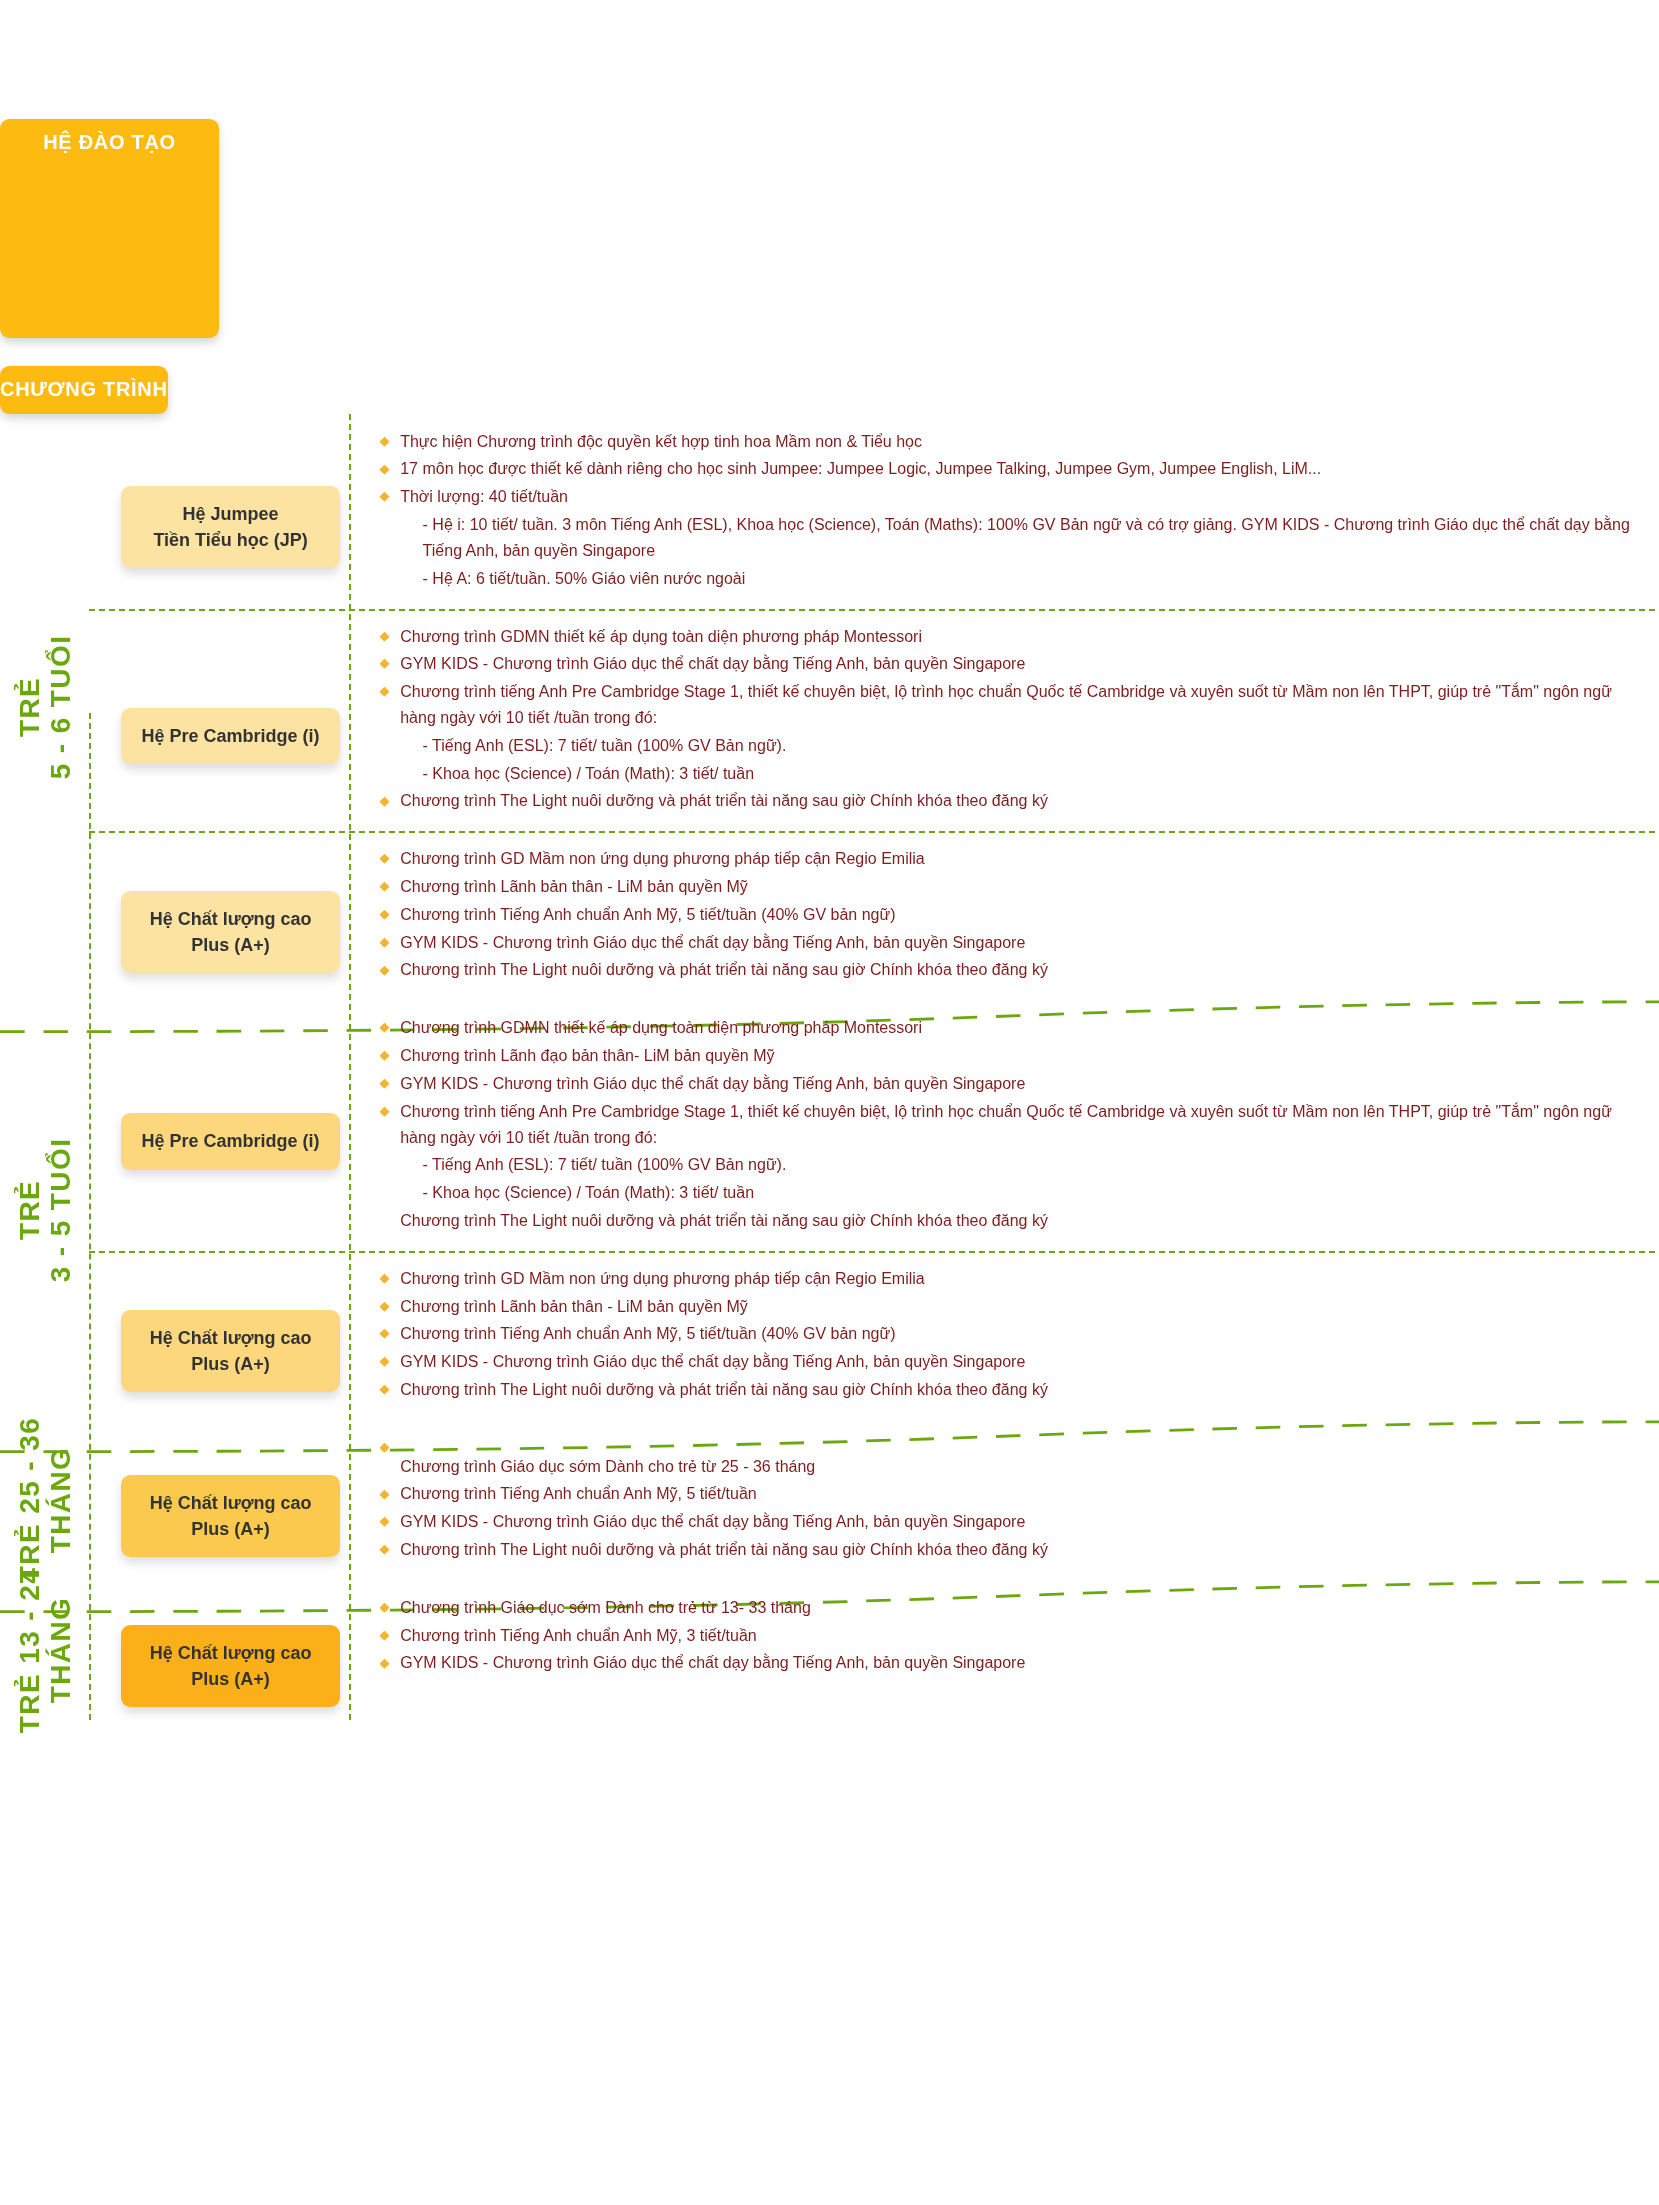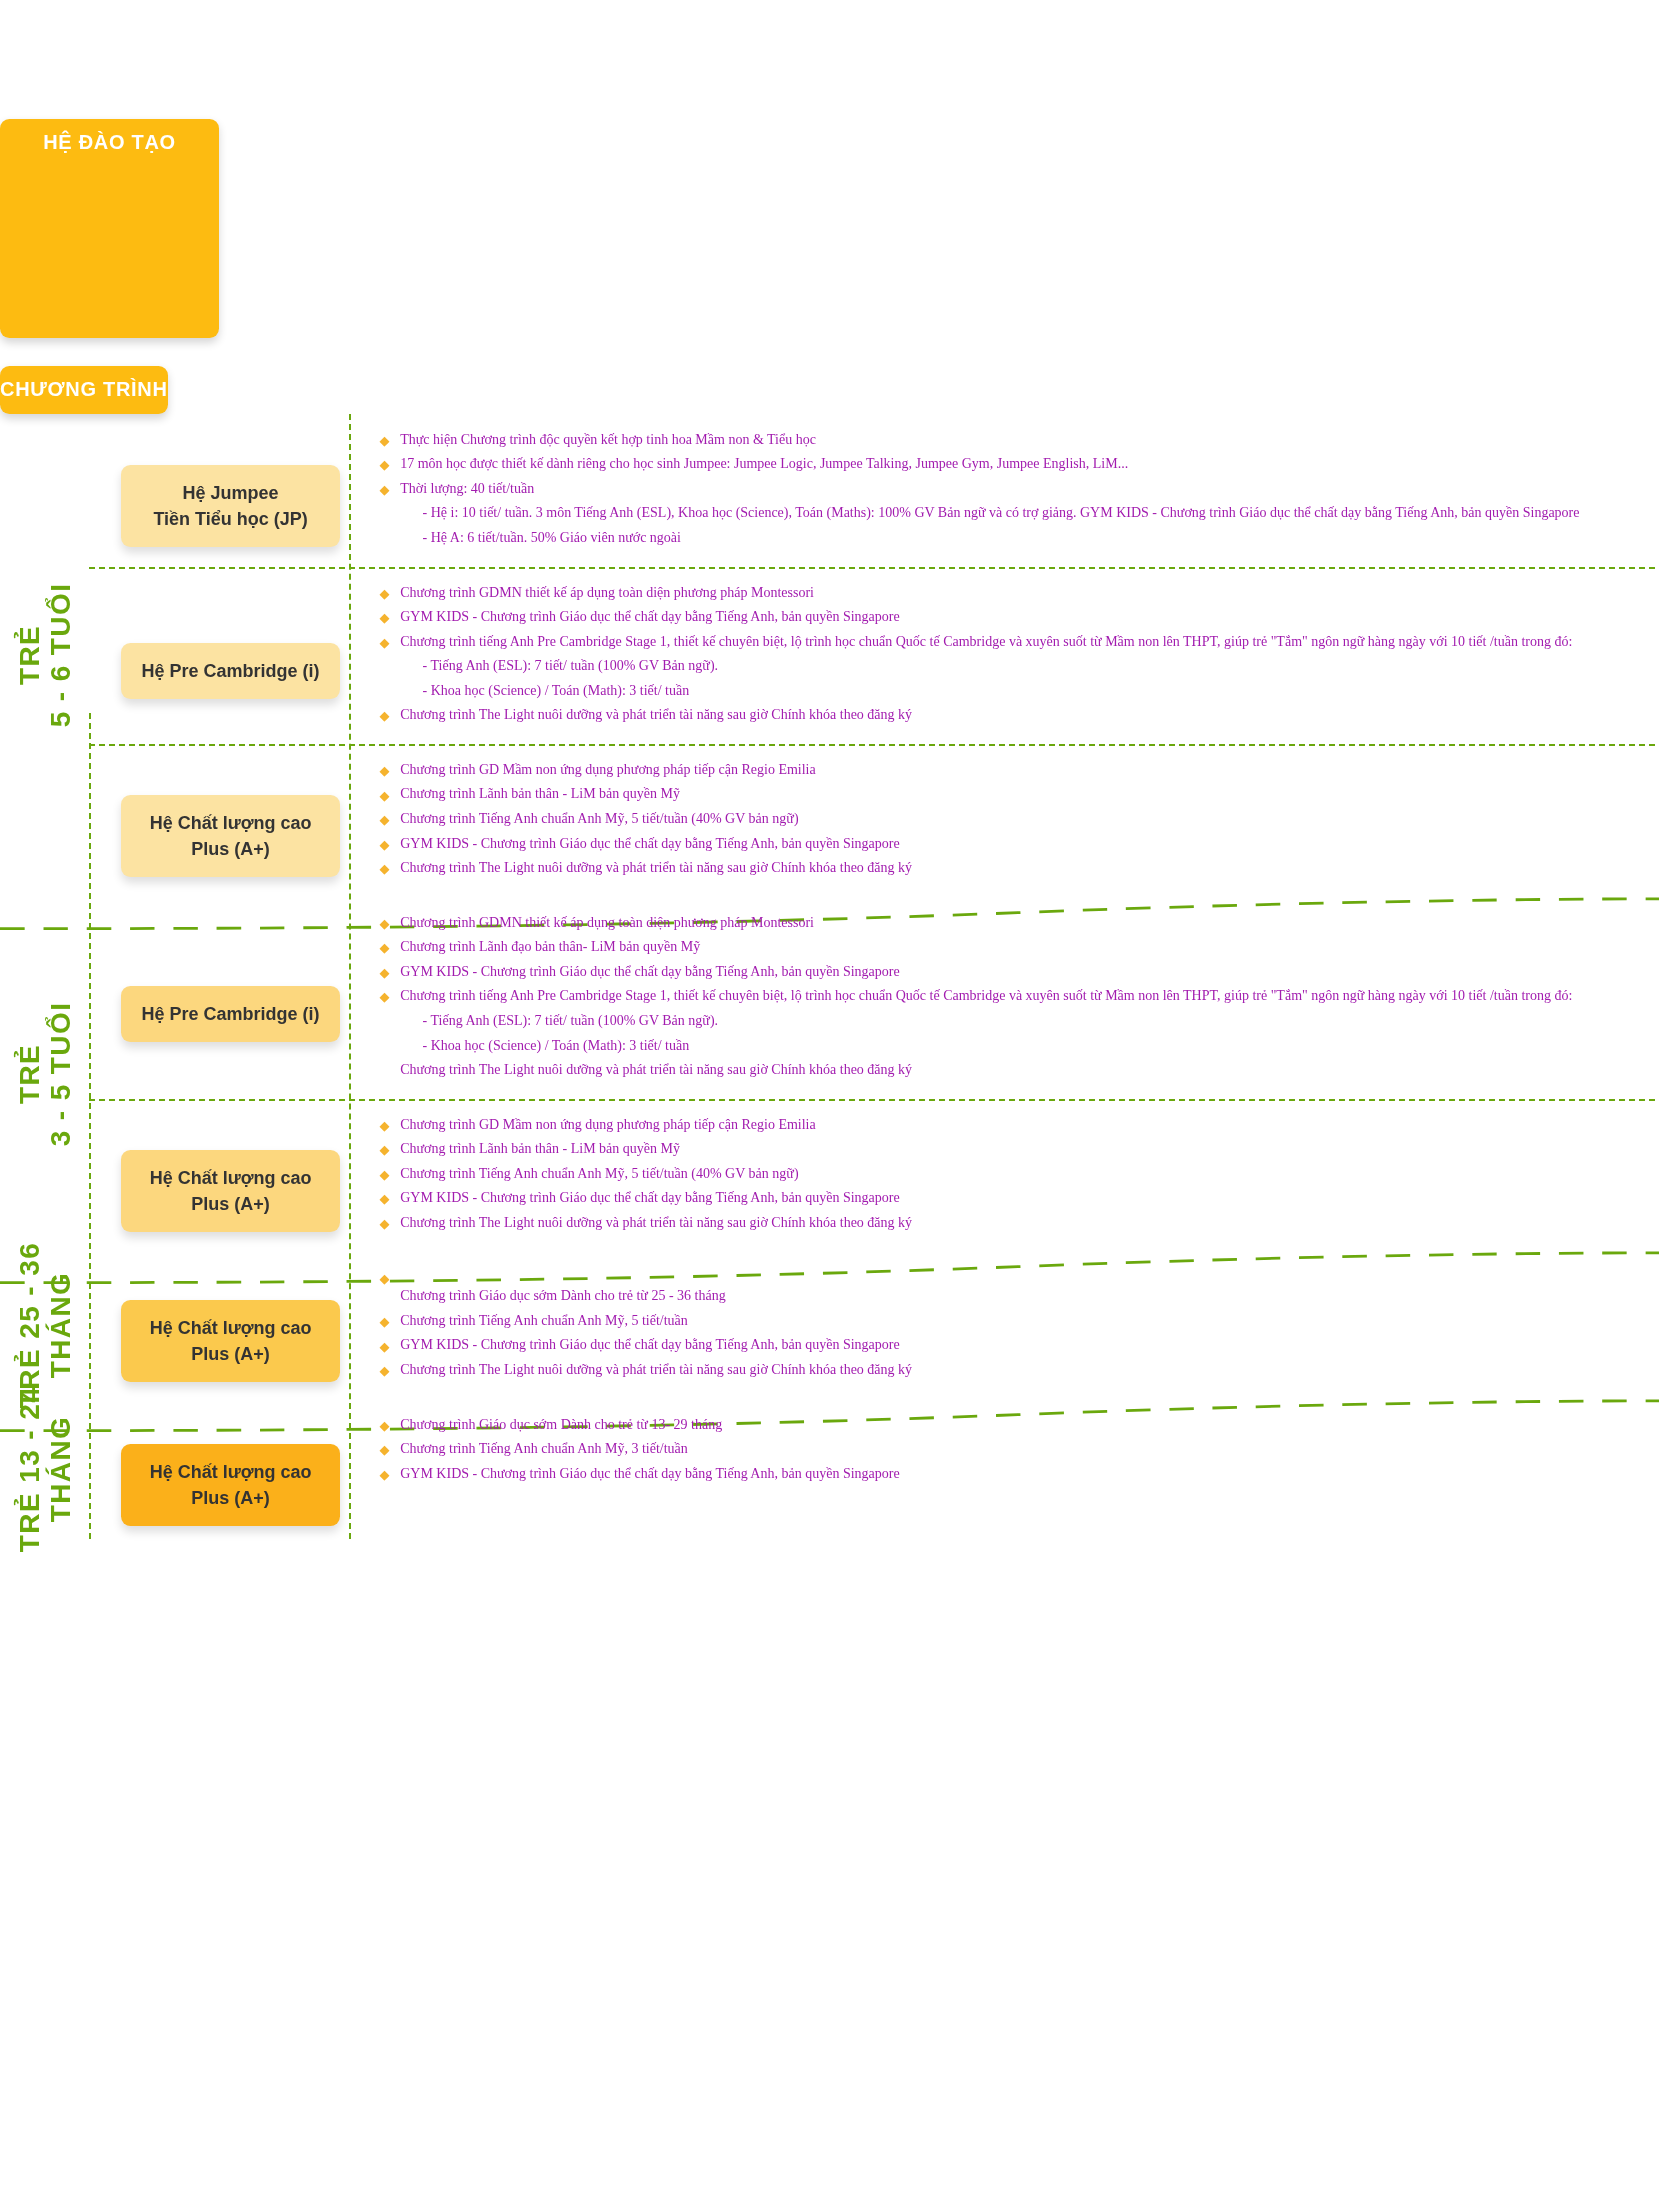--- a/index.html
+++ b/index.html
@@ -118,26 +118,25 @@
   .tone-3 { background: #FBC94D; }
   .tone-4 { background: #FBB01A; }
 
   .desccol {
     flex: 1 1 auto;
     padding: 15px 17px 15px 28px;
   }
   ul.bullets { list-style: none; }
   ul.bullets li {
     position: relative;
-    color: #a21caf;
-    font-size: 14px;
+    color: #7f1d1d;
+    font-size: 16px;
     line-height: 1.62;
     padding-left: 22.6px;
     margin-bottom: 1.9px;
-    font-family: Liberation Serif, serif;
   }
   ul.bullets li.b::before {
     content: "\25C6";
     position: absolute;
     left: 1.9px;
     top: -0.9px;
     color: #F5B32E;
     font-size: 13px;
     line-height: 1.95;
   }
@@ -346,21 +345,21 @@
           <div class="agecol"></div>
           <div class="gapcol"></div>
           <div class="progcol">
             <div class="prog-box tone-4">
               <div>Hệ Chất lượng cao</div>
               <div>Plus (A+)</div>
             </div>
           </div>
           <div class="desccol">
             <ul class="bullets">
-              <li class="b">Chương trình Giáo dục sớm Dành cho trẻ từ 13- 29 tháng</li>
+              <li class="b">Chương trình Giáo dục sớm Dành cho trẻ từ 13- 33 tháng</li>
               <li class="b">Chương trình Tiếng Anh chuẩn Anh Mỹ, 3 tiết/tuần</li>
               <li class="b">GYM KIDS - Chương trình Giáo dục thể chất dạy bằng Tiếng Anh, bản quyền Singapore</li>
             </ul>
           </div>
         </div>
         <div style="position: absolute; left: 0px; top: 0px; width: 89px; height: 100%;">
           <div class="age-label two-line">
             <div>TRẺ 13 - 24</div>
             <div>THÁNG</div>
           </div>

